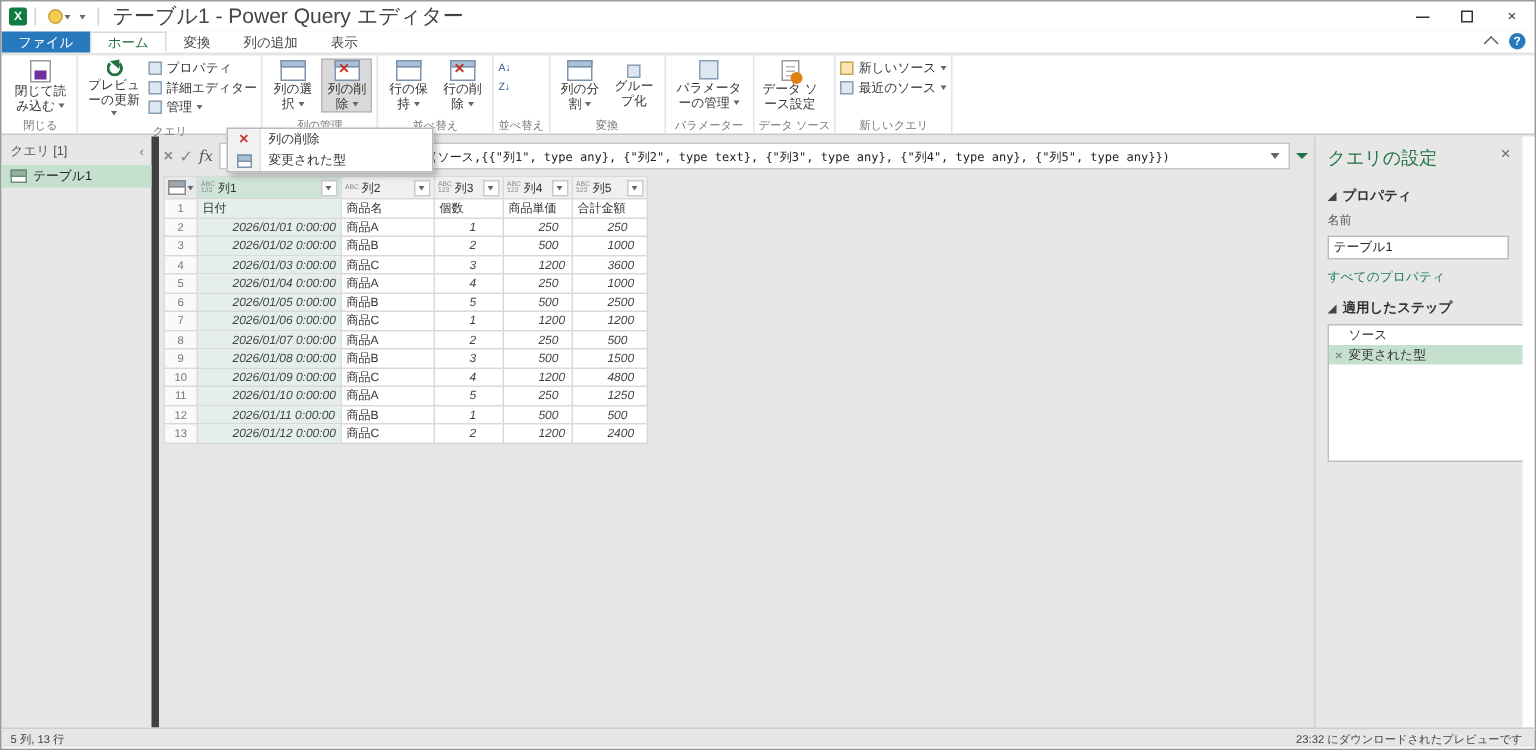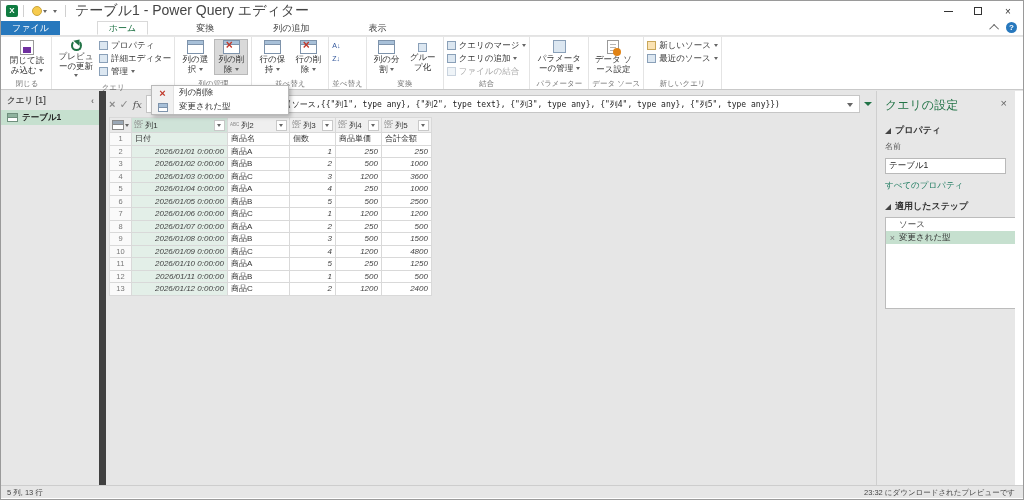--- a/index.html
+++ b/index.html
@@ -14,21 +14,21 @@
   .caret { display:inline-block; width:0; height:0; border-left:3px solid transparent; border-right:3px solid transparent; border-top:4px solid #666; vertical-align:middle; }
   .caret.sm { border-left-width:2.5px; border-right-width:2.5px; border-top-width:3.5px; }
   .qat-btn { display:flex; align-items:center; gap:1px; margin:0 3px; }
   .title-text { font-size:14px; color:#444; margin-left:4px; }
   .win-controls { position:absolute; right:0; top:0; height:20px; display:flex; }
   .win-btn { width:30px; height:20px; display:flex; align-items:center; justify-content:center; color:#333; font-size:10px; }
   .win-btn .min { width:9px; height:1px; background:#333; }
   .win-btn .max { width:8px; height:8px; border:1px solid #333; }
 
   
-  .tabrow { position:absolute; left:0; top:20px; width:100%; height:15px; background:#fff; display:flex; align-items:stretch; border-bottom:1px solid #e3e3e3;gap:37px; }
+  .tabrow { position:absolute; left:0; top:20px; width:100%; height:15px; background:#fff; display:flex; align-items:stretch; border-bottom:1px solid #e3e3e3; }
   .tab { padding:0 11px; font-size:9px; color:#444; display:flex; align-items:center; }
   .tab.file { background:#2778bd; color:#fff; }
   .tab.active { border:1px solid #d9d9d9; border-bottom:1px solid #fff; background:#fff; color:#217346; }
   .tabrow-right { position:absolute; right:6px; top:21px; display:flex; align-items:center; gap:7px; }
   .chev-up { width:7px; height:7px; border-left:1.5px solid #666; border-top:1.5px solid #666; transform:rotate(45deg) translateY(2px); }
   .help-circ { width:11px; height:11px; border-radius:50%; background:#2778bd; color:#fff; font-size:8px; font-weight:bold; text-align:center; line-height:11px; }
 
   
   .ribbon { position:absolute; left:0; top:36px; width:100%; height:53px; background:#fff; border-bottom:1px solid #c9c9c9; display:flex; padding-left:2px; }
   .rgroup { display:flex; flex-direction:column; border-right:1px solid #e4e4e4; padding:2px 3px 0 3px; }
@@ -59,21 +59,21 @@
   .gutter-x { color:#c0392b; font-weight:bold; font-size:11px; }
 
   
   .menu { position:absolute; left:150px; top:84px; width:138px; background:#fff; border:1px solid #b9b9b9; box-shadow:2px 2px 4px rgba(0,0,0,.25); z-index:60; }
   .menu-item { display:flex; align-items:center; height:14px; font-size:8.5px; color:#333; }
   .menu-gutter { width:22px; align-self:stretch; background:#f1f1f1; border-right:1px solid #e2e2e2; display:flex; align-items:center; justify-content:center; flex:none; }
   .menu-item span.mlbl { padding-left:5px; }
 
   
   .body { position:absolute; left:0; top:90px; width:1024px; height:396px; }
-  .left-pane { position:absolute; left:0; top:0; width:105px; height:100%; background:#e7e7e7; border-right:7px solid #404040;font-weight:bold; }
+  .left-pane { position:absolute; left:0; top:0; width:105px; height:100%; background:#e7e7e7; border-right:5px solid #404040; }
   .lp-head { display:flex; align-items:center; justify-content:space-between; padding:4px 5px 3px 6px; font-size:8.5px; color:#555; }
   .lp-collapse { color:#777; font-size:9px; }
   .query-item { display:flex; align-items:center; gap:4px; height:15px; background:#c6e0cf; font-size:8.5px; color:#222; padding-left:6px; }
   .qi-icon { position:relative; width:11px; height:9px; border:1px solid #6f8f7d; background:#fff; }
   .qi-icon::before { content:""; position:absolute; left:-1px; right:-1px; top:-1px; height:2.5px; background:#8fb39e; border:1px solid #6f8f7d; }
 
   .center { position:absolute; left:105px; top:0; width:770px; height:100%; background:#e6e6e6; }
   .fbar { display:flex; align-items:center; height:20px; margin:3px 4px 0 3px; gap:4px; }
   .fbtn-x { color:#8a8a8a; font-size:11px; font-weight:bold; }
   .fbtn-ck { color:#8a8a8a; font-size:11px; }
@@ -87,21 +87,21 @@
   
   .grid-wrap { position:absolute; left:3px; top:26px; }
   table.grid { border-collapse:collapse; table-layout:fixed; background:#fff; font-size:8px; color:#333; }
   table.grid th, table.grid td { border:1px solid #d9d9d9; overflow:hidden; white-space:nowrap; }
   table.grid th { height:15px; background:#efefef; font-weight:normal; text-align:left; padding:0 2px; }
   table.grid th.corner { background:#e9e9e9; }
   table.grid th.selcol { background:#cfe3d8; }
   table.grid td { height:12.5px; padding:0 3px; background:#fff; }
   table.grid td.rownum { background:#fafafa; color:#777; text-align:center; padding:0; font-size:7.5px; }
   table.grid td.selcol { background:#e3efe8; }
-  table.grid td.num { text-align:right; font-style:italic; color:#444;padding-left:23px; }
+  table.grid td.num { text-align:left; font-style:italic; color:#444;padding-left:23px; }
   .cht { display:flex; align-items:center; gap:2px; }
   .ctype { font-size:4.5px; line-height:4.5px; color:#888; flex:none; }
   .cname { flex:1; color:#333; font-size:8px; }
   .fdrop { flex:none; width:11px; height:11px; border:1px solid #c9c9c9; background:#fff; display:flex; align-items:center; justify-content:center; }
   .corner-ic { position:relative; width:12px; height:10px; border:1px solid #8a8a8a; background:#fff; display:inline-block; vertical-align:middle; }
   .corner-ic::before { content:""; position:absolute; left:-1px; right:-1px; top:-1px; height:3px; background:#9aa7b5; border:1px solid #8a8a8a; }
 
   
   .right-pane { position:absolute; left:875px; top:0; width:139px; height:100%; background:#e7e7e7; border-left:1px solid #cfcfcf; padding:6px 8px; }
   .right-strip { position:absolute; left:1014px; top:0; width:10px; height:100%; background:#fff; }
@@ -251,41 +251,20 @@
           <span class="blbl w26"><span>列の分割</span> <span class="caret sm"></span></span>
         </div>
         <div class="bigbtn">
           <span class="mini-sq" style="margin-top:3px;"></span>
           <span class="blbl w26">グループ化</span>
         </div>
       </div>
       <div class="rg-label">変換</div>
     </div>
 
-    <div class="rgroup">
-      <div class="rg-body">
-        <div class="smallcol">
-          <div class="smallbtn">
-              <span class="mini-sq"></span>
-              <span>クエリのマージ</span> 
-              <span class="caret sm"></span>
-            </div>
-          <div class="smallbtn">
-              <span class="mini-sq"></span>
-              <span>クエリの追加</span> 
-              <span class="caret sm"></span>
-            </div>
-          <div class="smallbtn disabled">
-              <span class="mini-sq" style="opacity:.45;"></span>
-              <span>ファイルの結合</span>
-            </div>
-        </div>
-      </div>
-      <div class="rg-label">結合</div>
-    </div>
 
     <div class="rgroup">
       <div class="rg-body">
         <div class="bigbtn">
           <span class="mini-sq" style="width:13px;height:13px;"></span>
           <span class="blbl w48"><span>パラメーターの管理</span> <span class="caret sm"></span></span>
         </div>
       </div>
       <div class="rg-label">パラメーター</div>
     </div>

